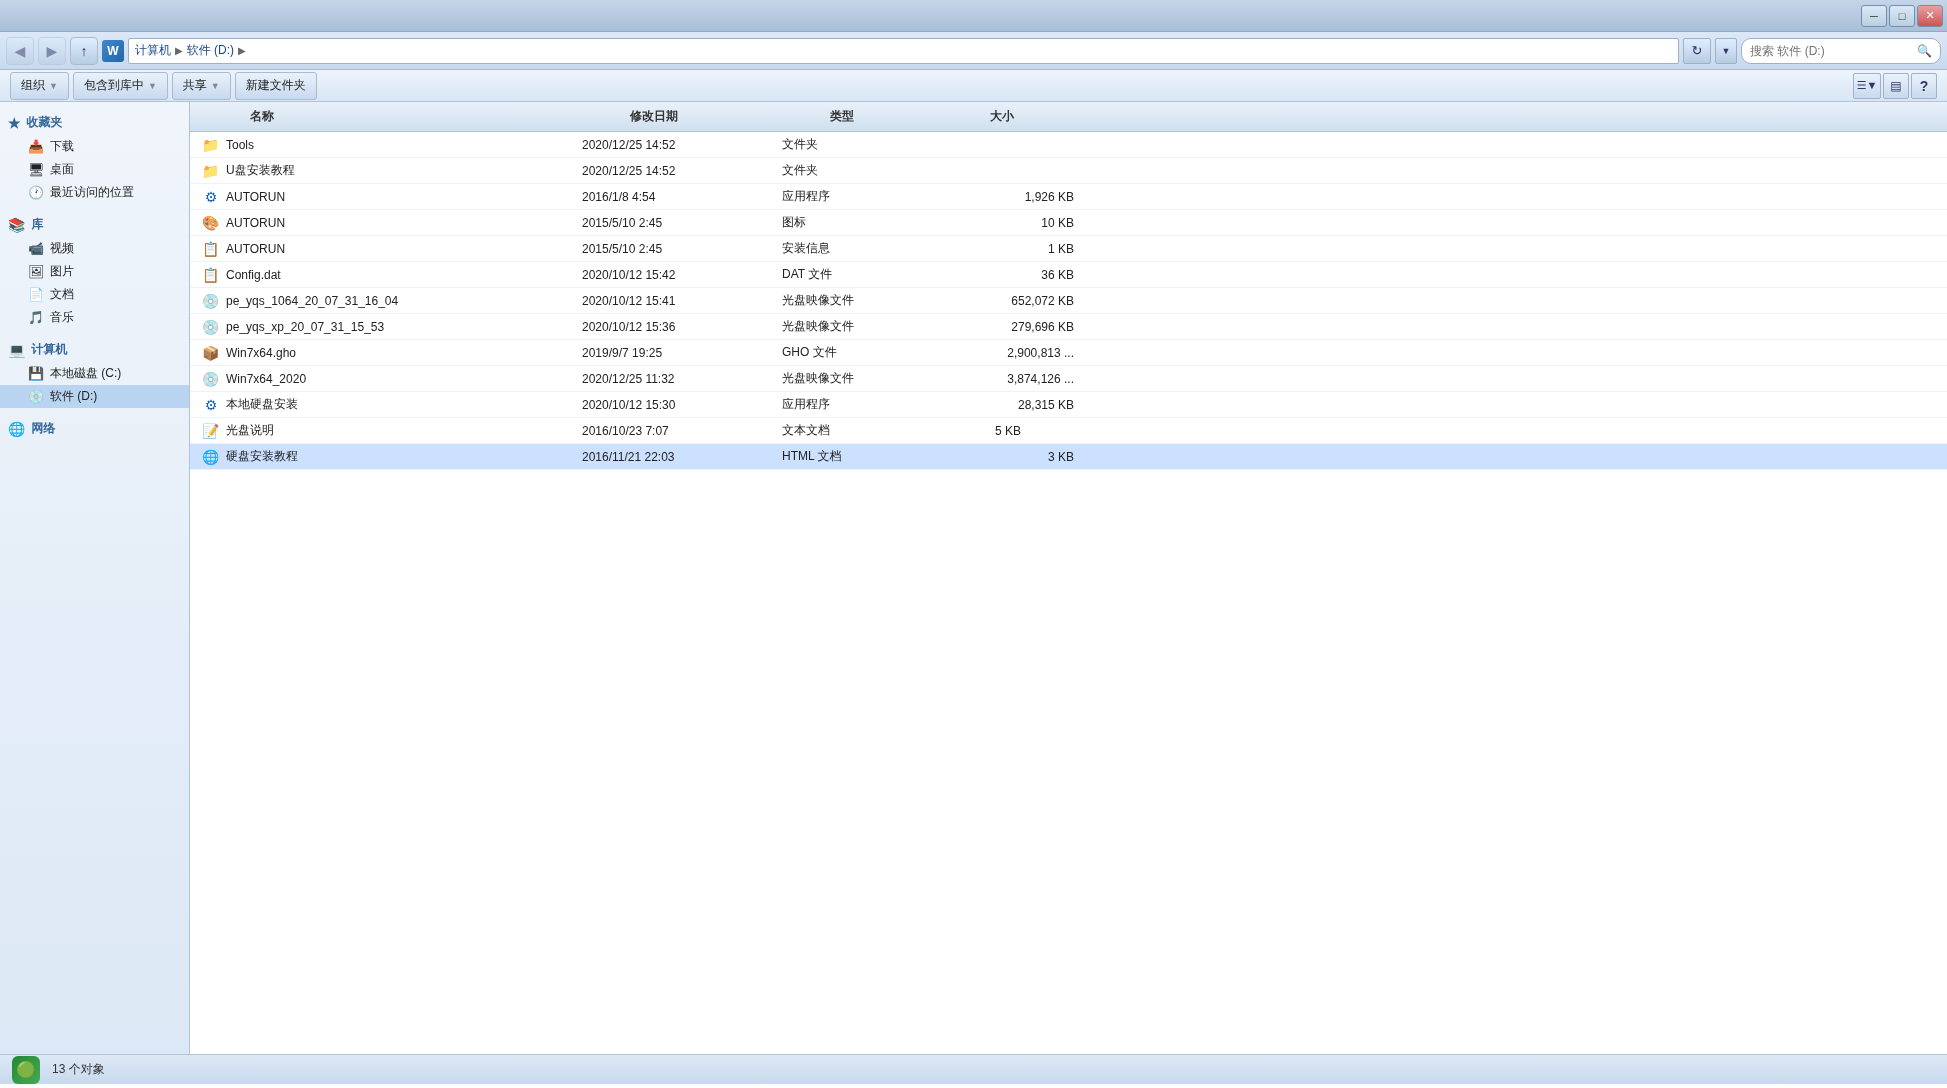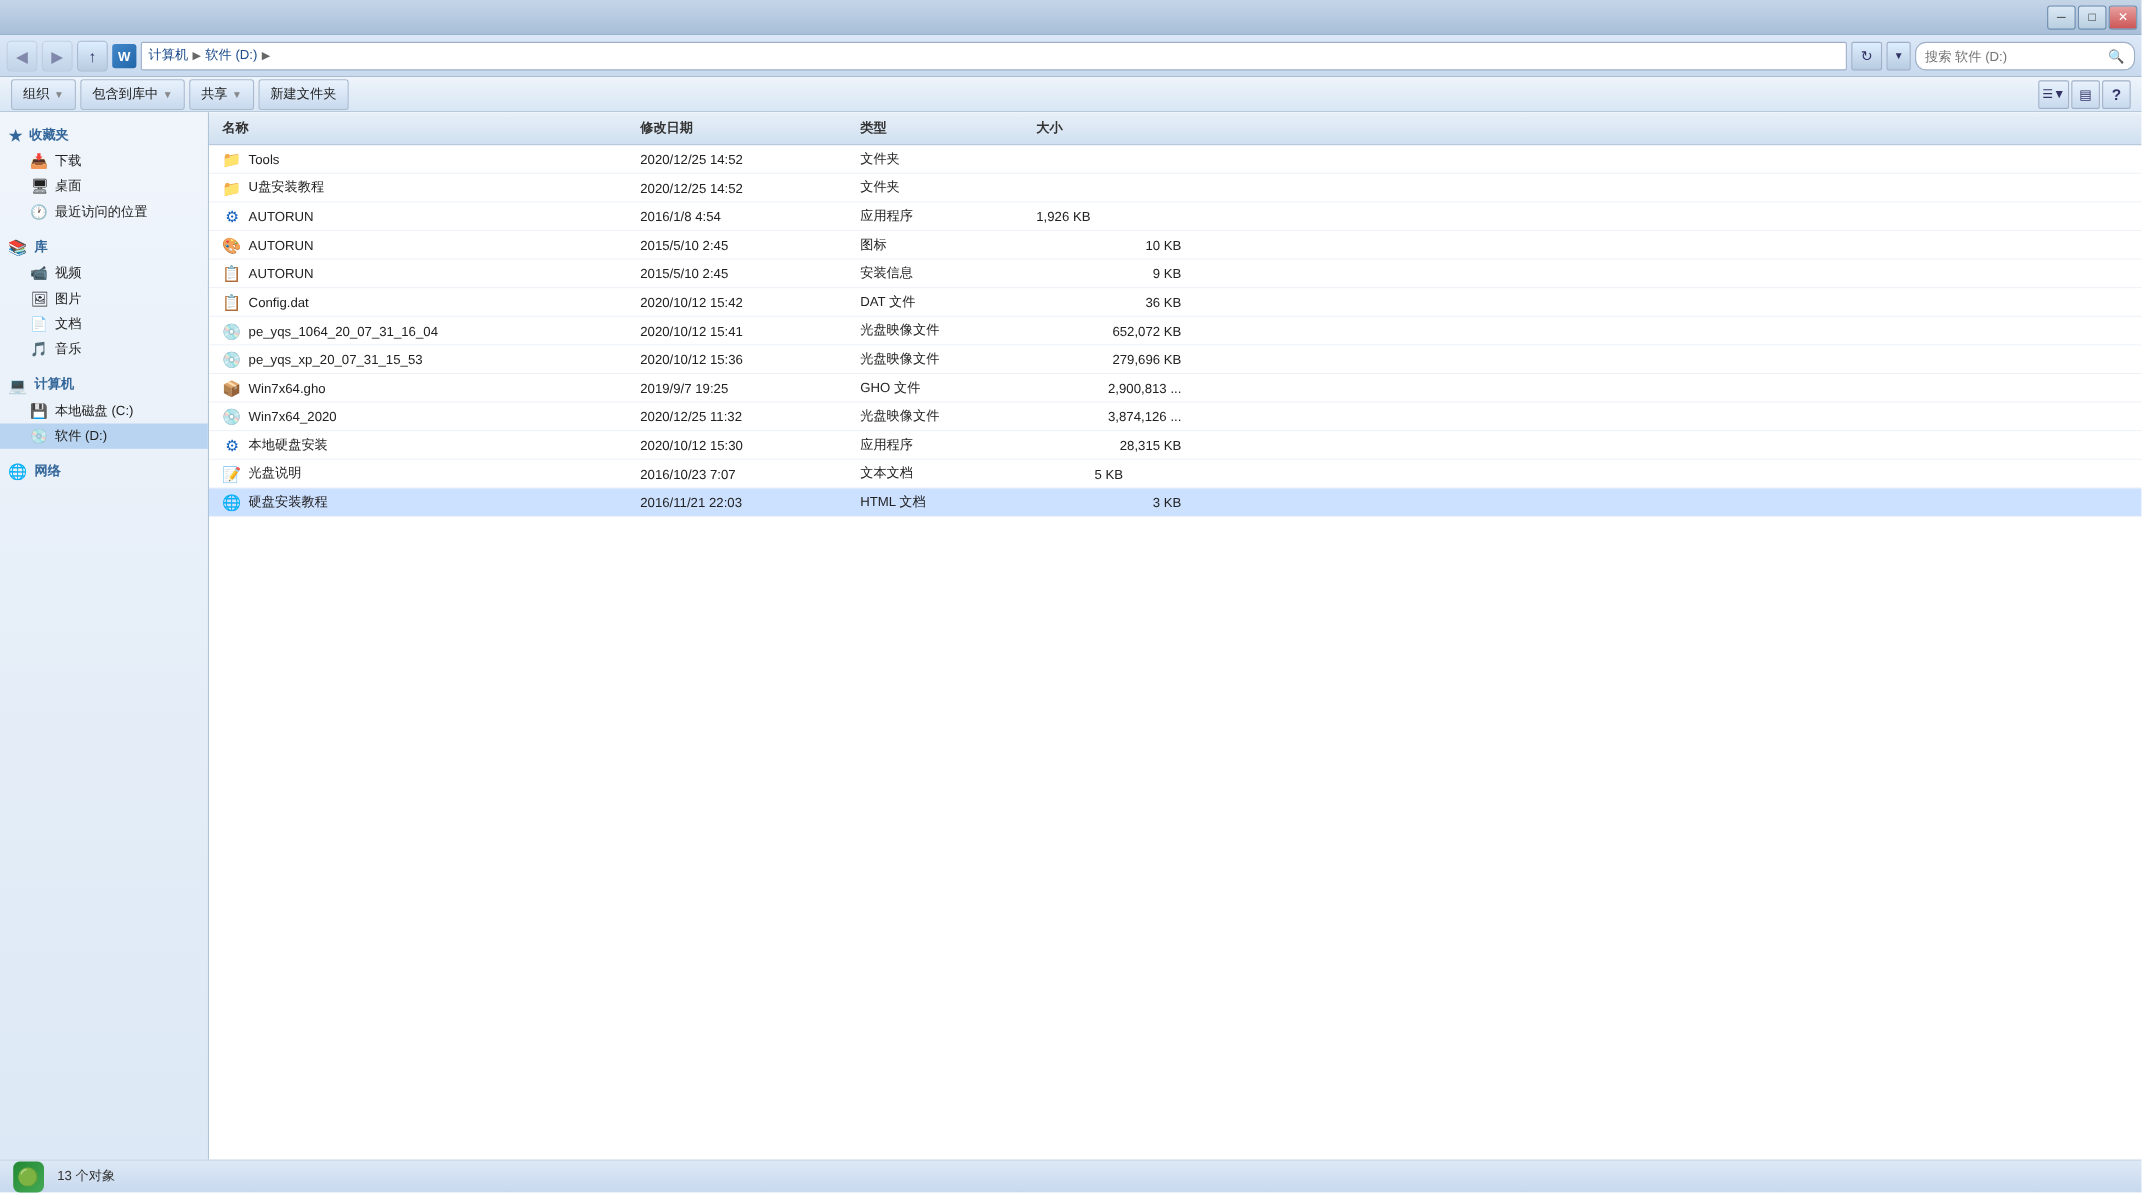--- a/index.html
+++ b/index.html
@@ -214,20 +214,21 @@
       font-size: 12px;
       font-weight: bold;
       color: #333;
       position: sticky;
       top: 0;
     }
     .col-header {
       padding: 2px 4px;
       cursor: pointer;
       user-select: none;
+      margin-left: 48px;
     }
 
     .file-row {
       display: grid;
       grid-template-columns: 380px 200px 160px 140px;
       padding: 2px 8px;
       font-size: 12px;
       color: #222;
       border-bottom: 1px solid #eef2f8;
       cursor: default;
@@ -447,21 +448,21 @@
     <div class="file-cell">
       <span class="file-icon" style="color:#1060c0">⚙</span>
       <span>AUTORUN</span>
     </div>
     <div class="file-cell">
       <span>2016/1/8 4:54</span>
     </div>
     <div class="file-cell">
       <span>应用程序</span>
     </div>
-    <div class="file-cell" style="">
+    <div class="file-cell" style="justify-content:flex-end;">
       <span>1,926 KB</span>
     </div>
   </div>
         <div class="file-row">
     <div class="file-cell">
       <span class="file-icon" style="color:#20a040">🎨</span>
       <span>AUTORUN</span>
     </div>
     <div class="file-cell">
       <span>2015/5/10 2:45</span>
@@ -478,21 +479,21 @@
       <span class="file-icon" style="color:#606060">📋</span>
       <span>AUTORUN</span>
     </div>
     <div class="file-cell">
       <span>2015/5/10 2:45</span>
     </div>
     <div class="file-cell">
       <span>安装信息</span>
     </div>
     <div class="file-cell" style="justify-content:flex-end;">
-      <span>9 KB</span>
+      <span>1 KB</span>
     </div>
   </div>
         <div class="file-row">
     <div class="file-cell">
       <span class="file-icon" style="color:#606060">📋</span>
       <span>Config.dat</span>
     </div>
     <div class="file-cell">
       <span>2020/10/12 15:42</span>
     </div>

